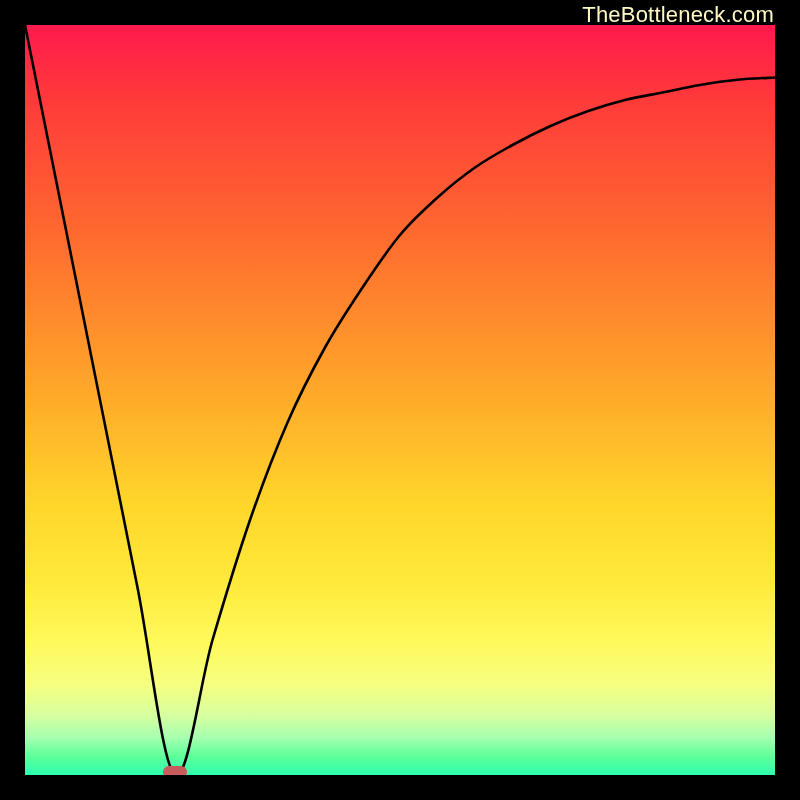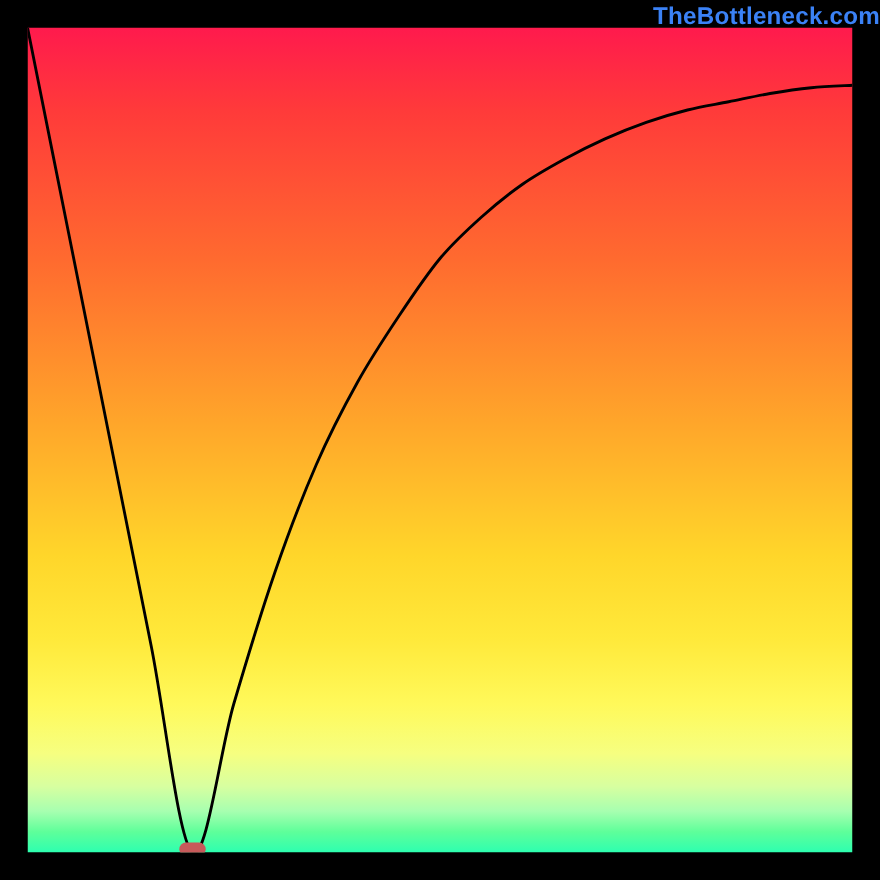--- a/index.html
+++ b/index.html
@@ -59,24 +59,24 @@
   .marker {
     position: absolute;
     width: 24px;
     height: 12px;
     border-radius: 6px;
     background: #c75a5a;
   }
   .watermark {
     position: absolute;
     top: 2px;
-    right: 0;
-    color: #3b82f6;
+    right: 26px;
+    color: #fef9c3;
     font-size: 22px;
-    font-weight: 700;
+    font-weight: 400;
     letter-spacing: 0.2px;
   }
 </style>
 </head>
 <body>
 
 <div class="chart-frame">
   <div class="plot-area">
     <div class="gradient-bg"></div>
     <svg class="curve-svg" viewBox="0 0 750 750" preserveAspectRatio="none">

